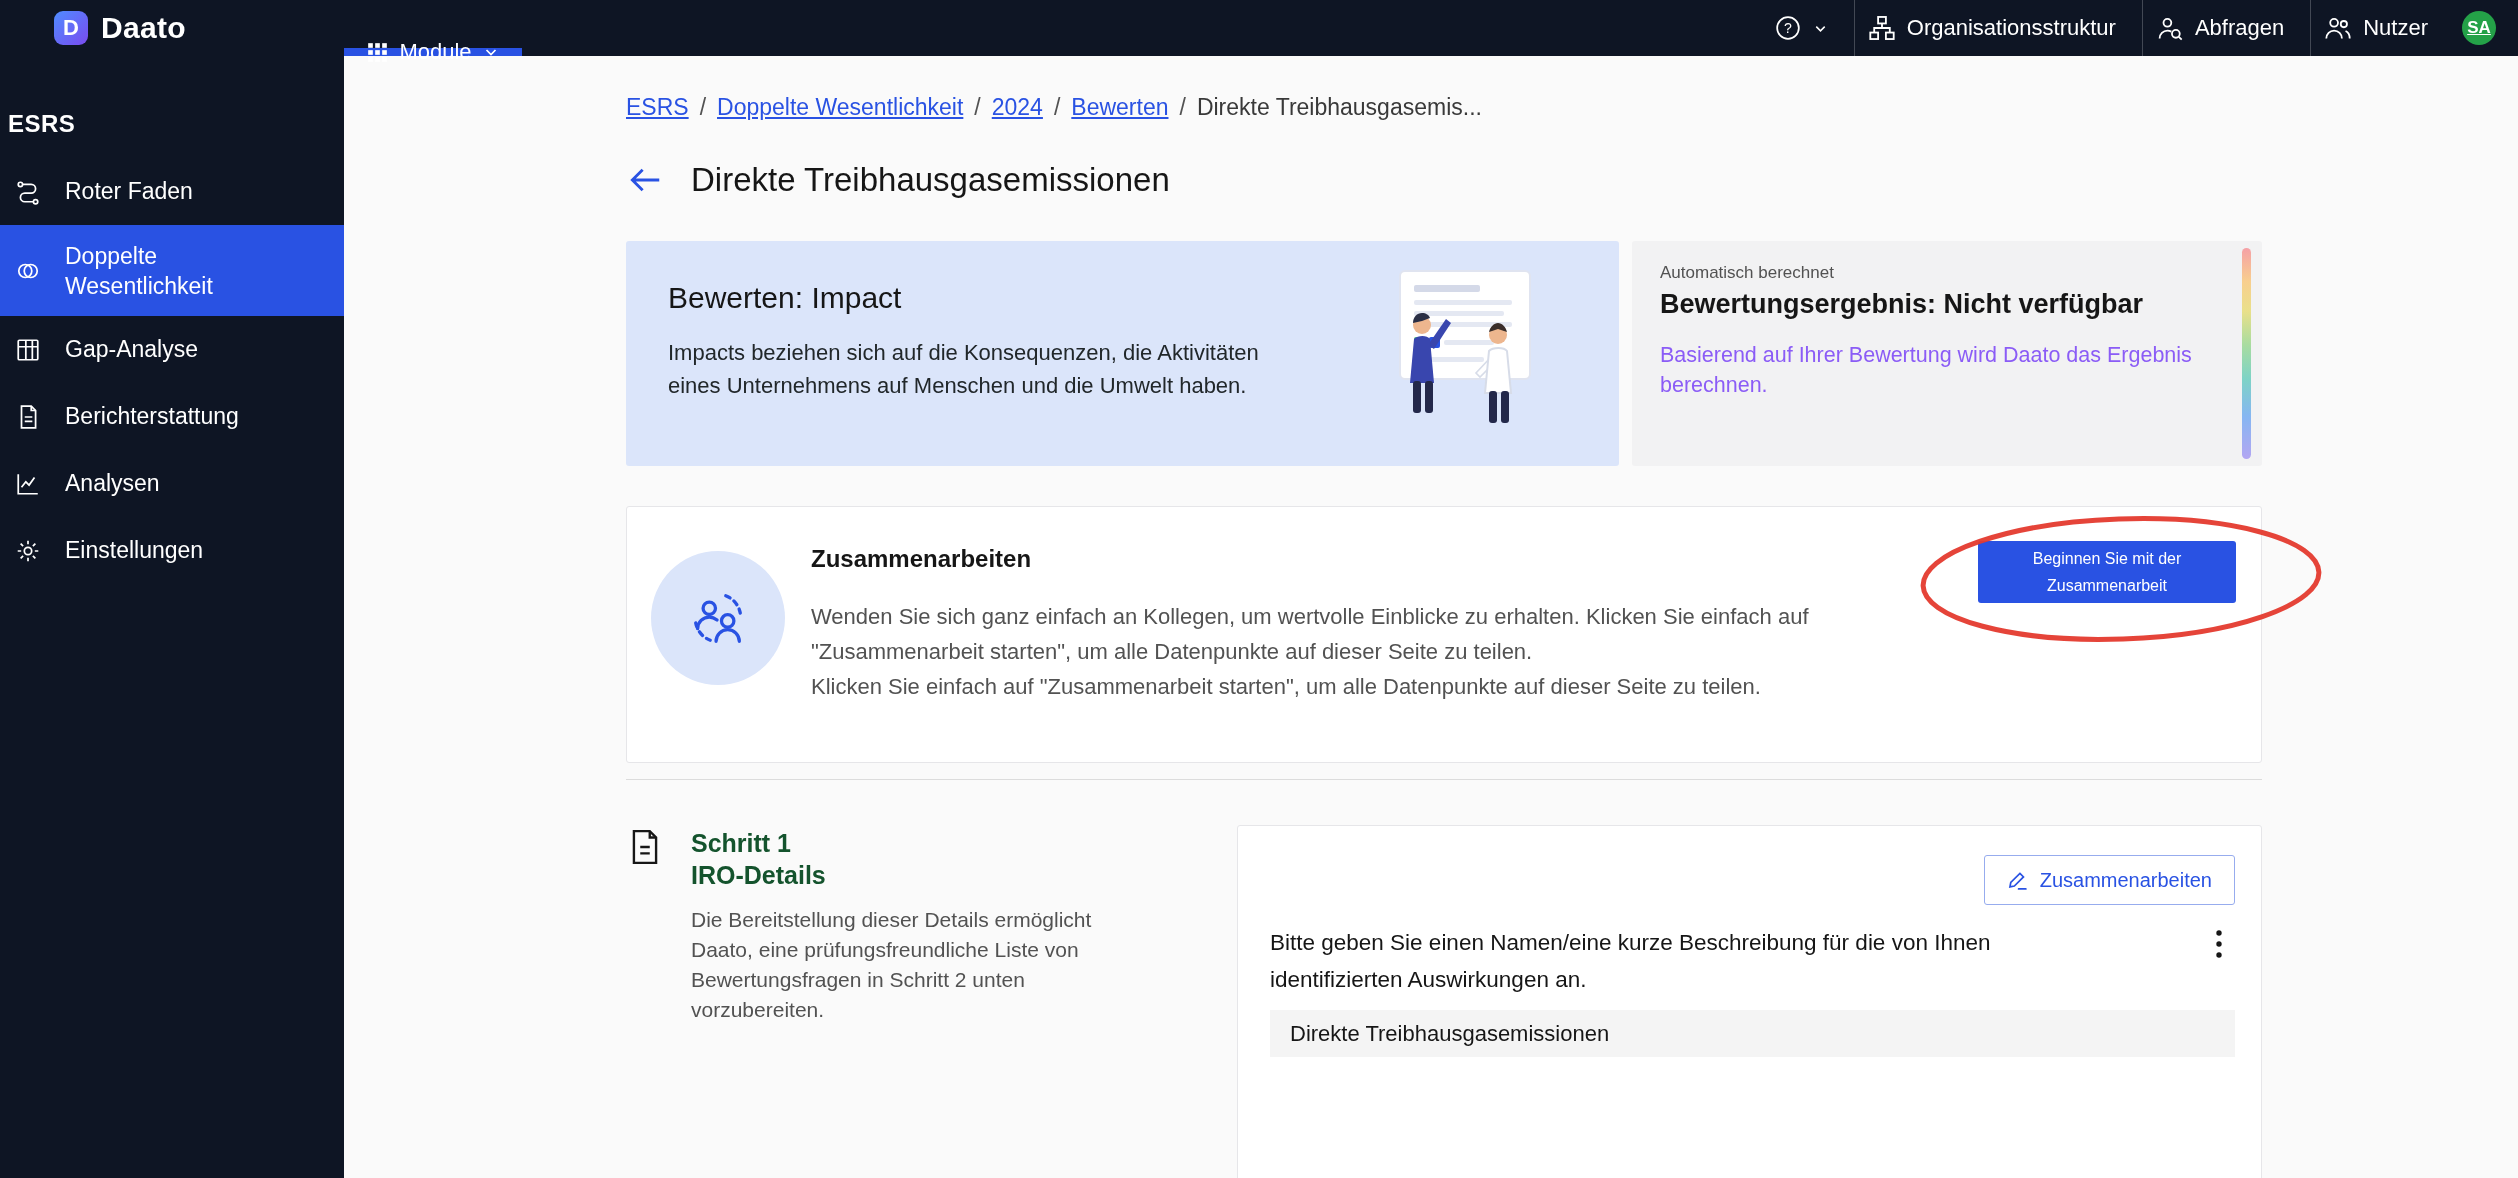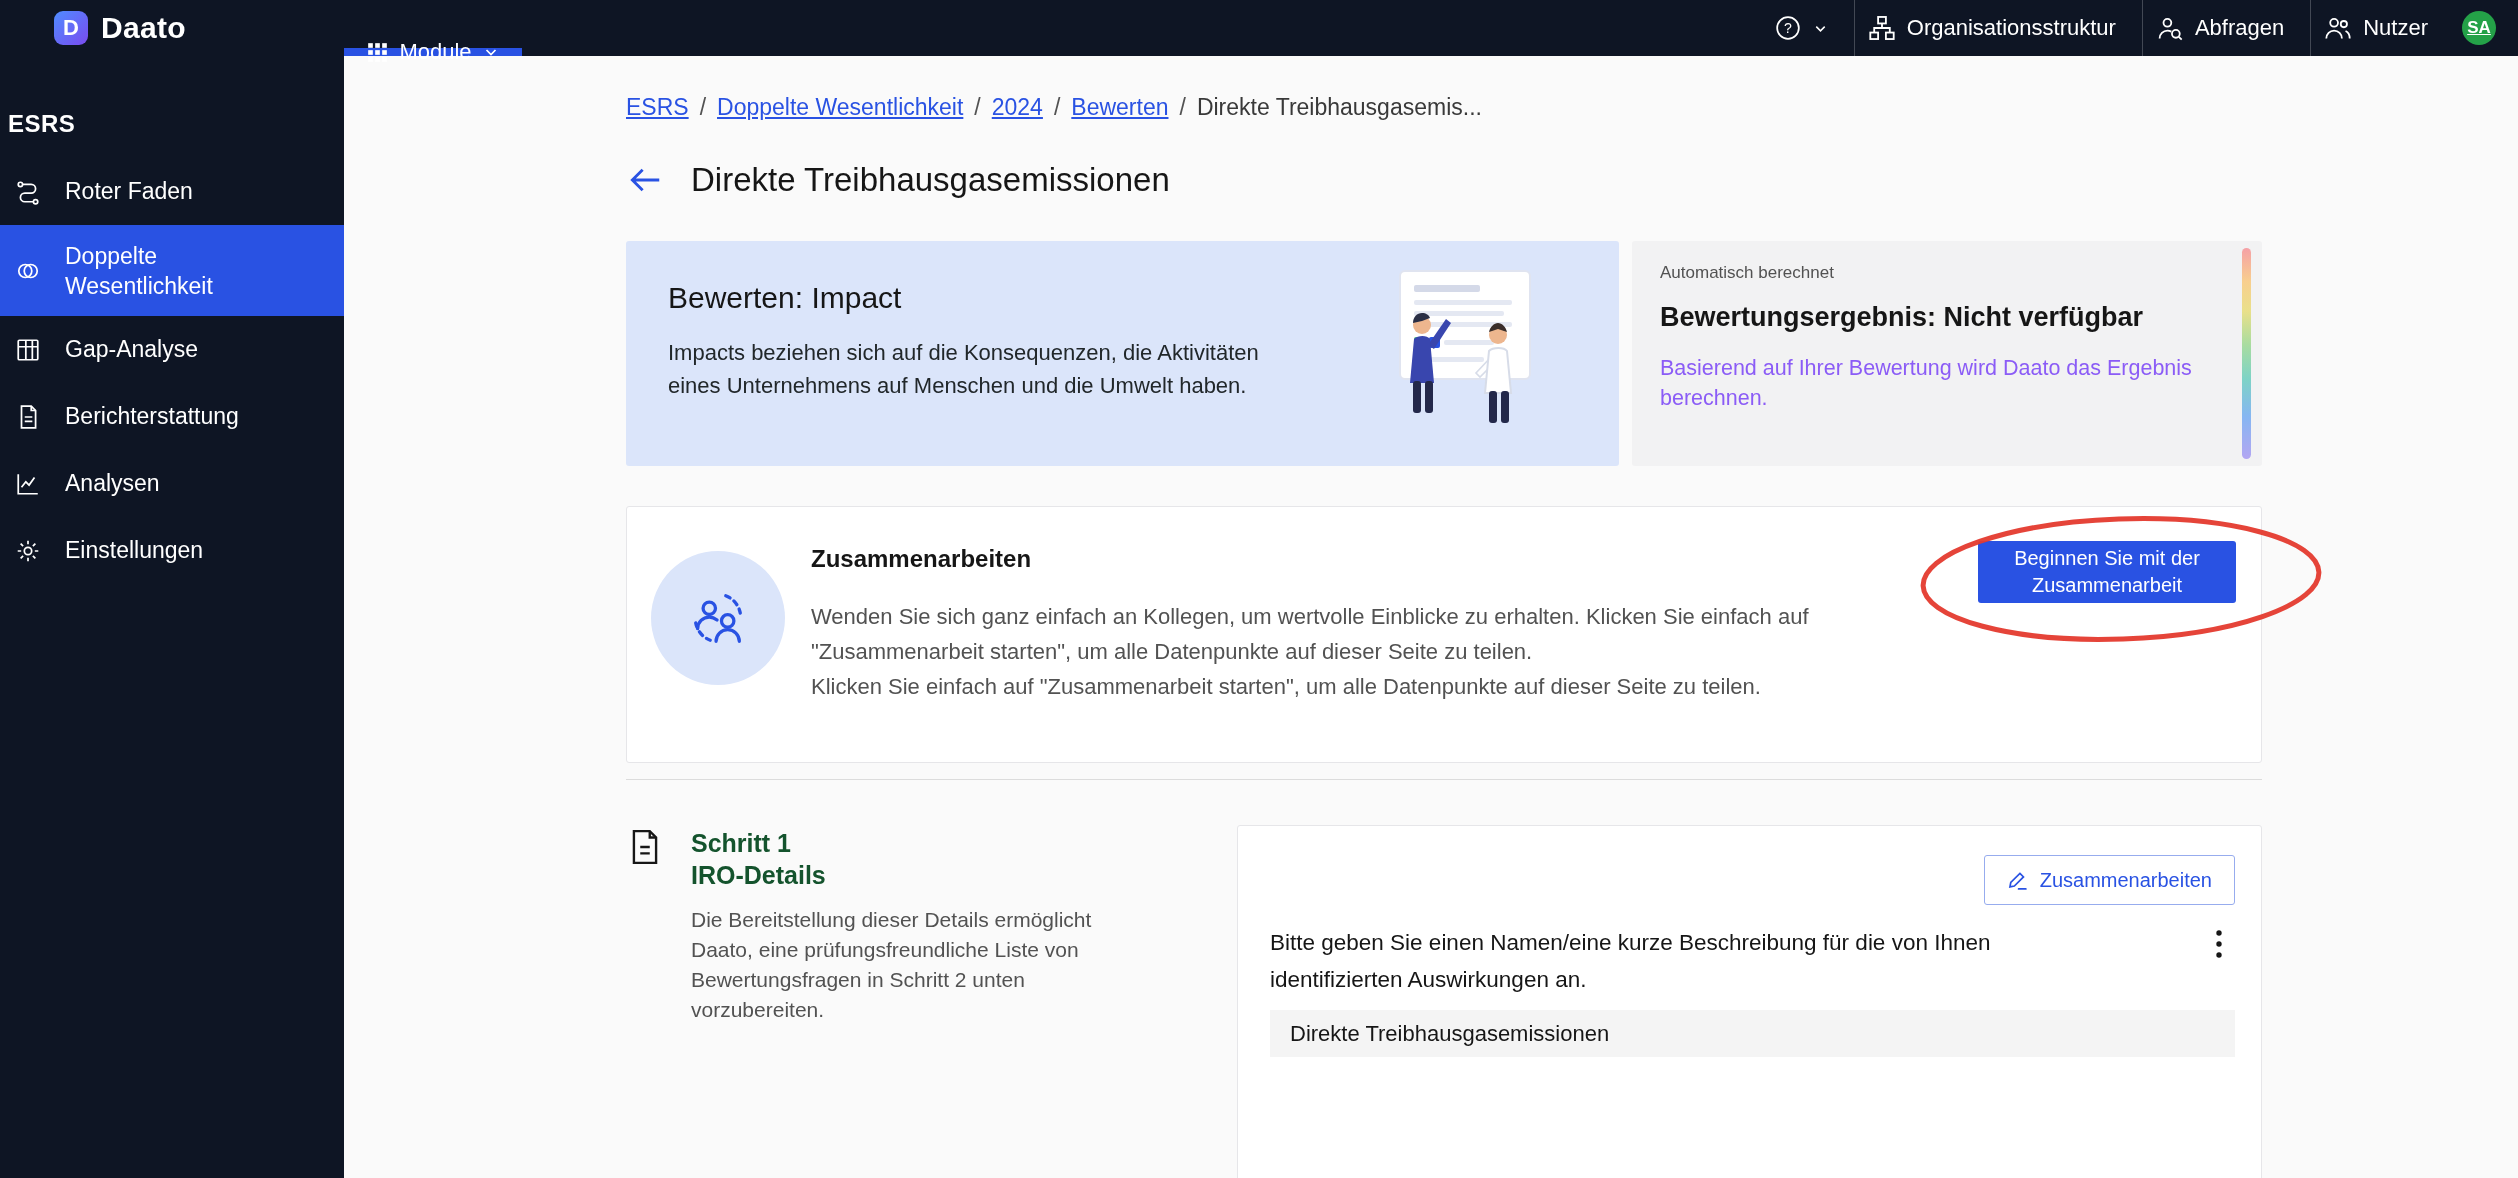--- a/index.html
+++ b/index.html
@@ -46,36 +46,36 @@
   .back { width:38px; height:38px; cursor:pointer; display:flex; }
   h1.page-title { font-size:33px; font-weight:400; color:#161616; }
 
   .cards-row { margin-top:42px; display:flex; gap:13px; height:225px; }
   .impact-card { position:relative; width:993px; background:#dbe5fa; border-radius:3px; padding:40px 42px; overflow:hidden; }
   .impact-card h2 { font-size:30px; font-weight:400; color:#161616; margin-bottom:21px; }
   .impact-card p { font-size:22px; line-height:33px; color:#21272a; max-width:620px; }
   .illus { position:absolute; right:56px; top:24px; }
 
   .result-card { position:relative; flex:1; background:#f2f2f3; border-radius:3px; padding:22px 44px 0 28px; overflow:hidden; }
-  .result-card .eyebrow { font-size:17px; color:#525252; margin-bottom:19px; }
+  .result-card .eyebrow { font-size:17px; color:#525252; margin-bottom:6px; }
   .result-card h3 { font-size:27px; font-weight:600; color:#161616; margin-bottom:20px; }
   .result-card p { font-size:21.5px; line-height:30px; color:#8b5cf6; max-width:560px; }
   .rainbow { position:absolute; right:11px; top:7px; bottom:7px; width:9px; border-radius:5px;
     background:linear-gradient(180deg,#f5a0a6 0%,#f8cf8e 16%,#e9e08a 30%,#a8dca0 46%,#7ed3c6 62%,#86b6f2 80%,#b3a6f2 100%); }
 
   .collab-card { position:relative; margin-top:40px; height:257px; background:#fff;
     border:1px solid #e6e6e9; border-radius:3px; overflow:visible; }
   .collab-icon-circle { position:absolute; left:24px; top:44px; width:134px; height:134px; border-radius:50%;
     background:#dbe5fa; display:flex; align-items:center; justify-content:center; }
   .collab-text { position:absolute; left:184px; top:38px; }
   .collab-text h3 { font-size:24px; font-weight:700; color:#161616; }
   .collab-text p { font-size:22px; line-height:35px; color:#525252; max-width:1110px; }
   .collab-text p.first { margin-top:26px; }
   .collab-start-btn { position:absolute; right:25px; top:34px; width:258px; height:62px;
-    background:#2952e3; color:#fff; border:none; border-radius:3px; font-size:20px; line-height:27px;
+    background:#2952e3; color:#fff; border:none; border-radius:3px; font-size:16px; line-height:27px;
     text-align:center; padding:0 0; cursor:pointer; }
   .red-ellipse { position:absolute; left:1278px; top:-6px; width:432px; height:156px; pointer-events:none; z-index:5; }
 
   hr.divider { margin-top:16px; border:none; border-top:1px solid #dcdcdc; width:100%; }
 
   .step1 { margin-top:45px; display:flex; }
   .step-info { width:611px; flex:none; display:flex; gap:27px; padding-top:2px; }
   .doc-icon { width:38px; height:40px; flex:none; display:flex; }
   .step-label, .step-title { font-size:25px; font-weight:700; color:#14532d; line-height:32px; }
   .step-desc { margin-top:14px; font-size:21px; line-height:30px; color:#525252; max-width:455px; }

